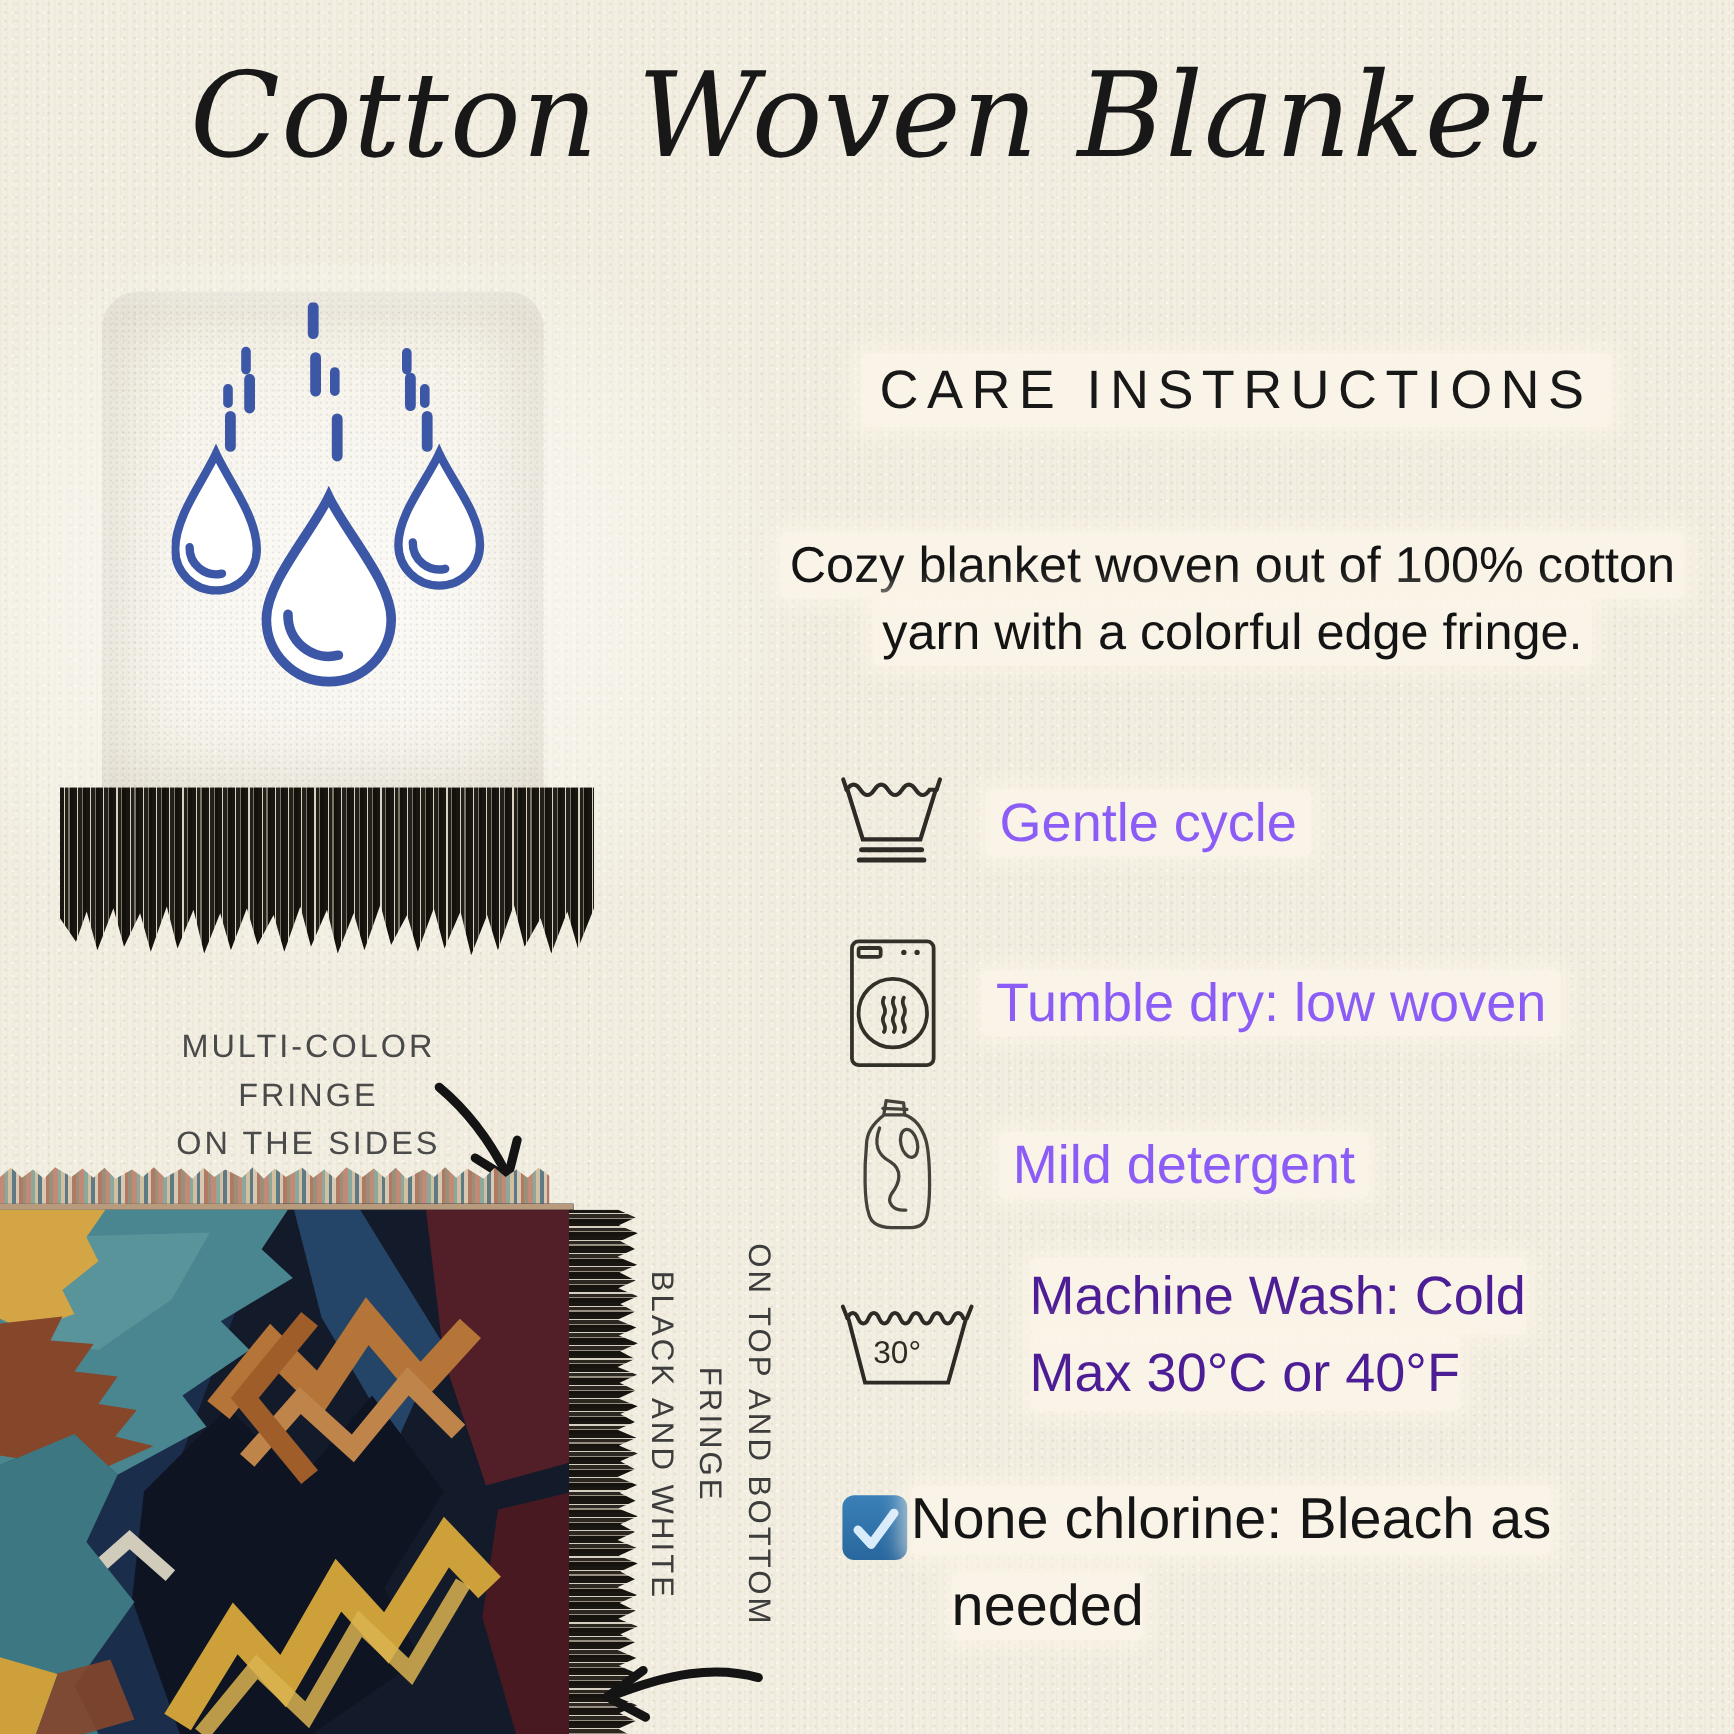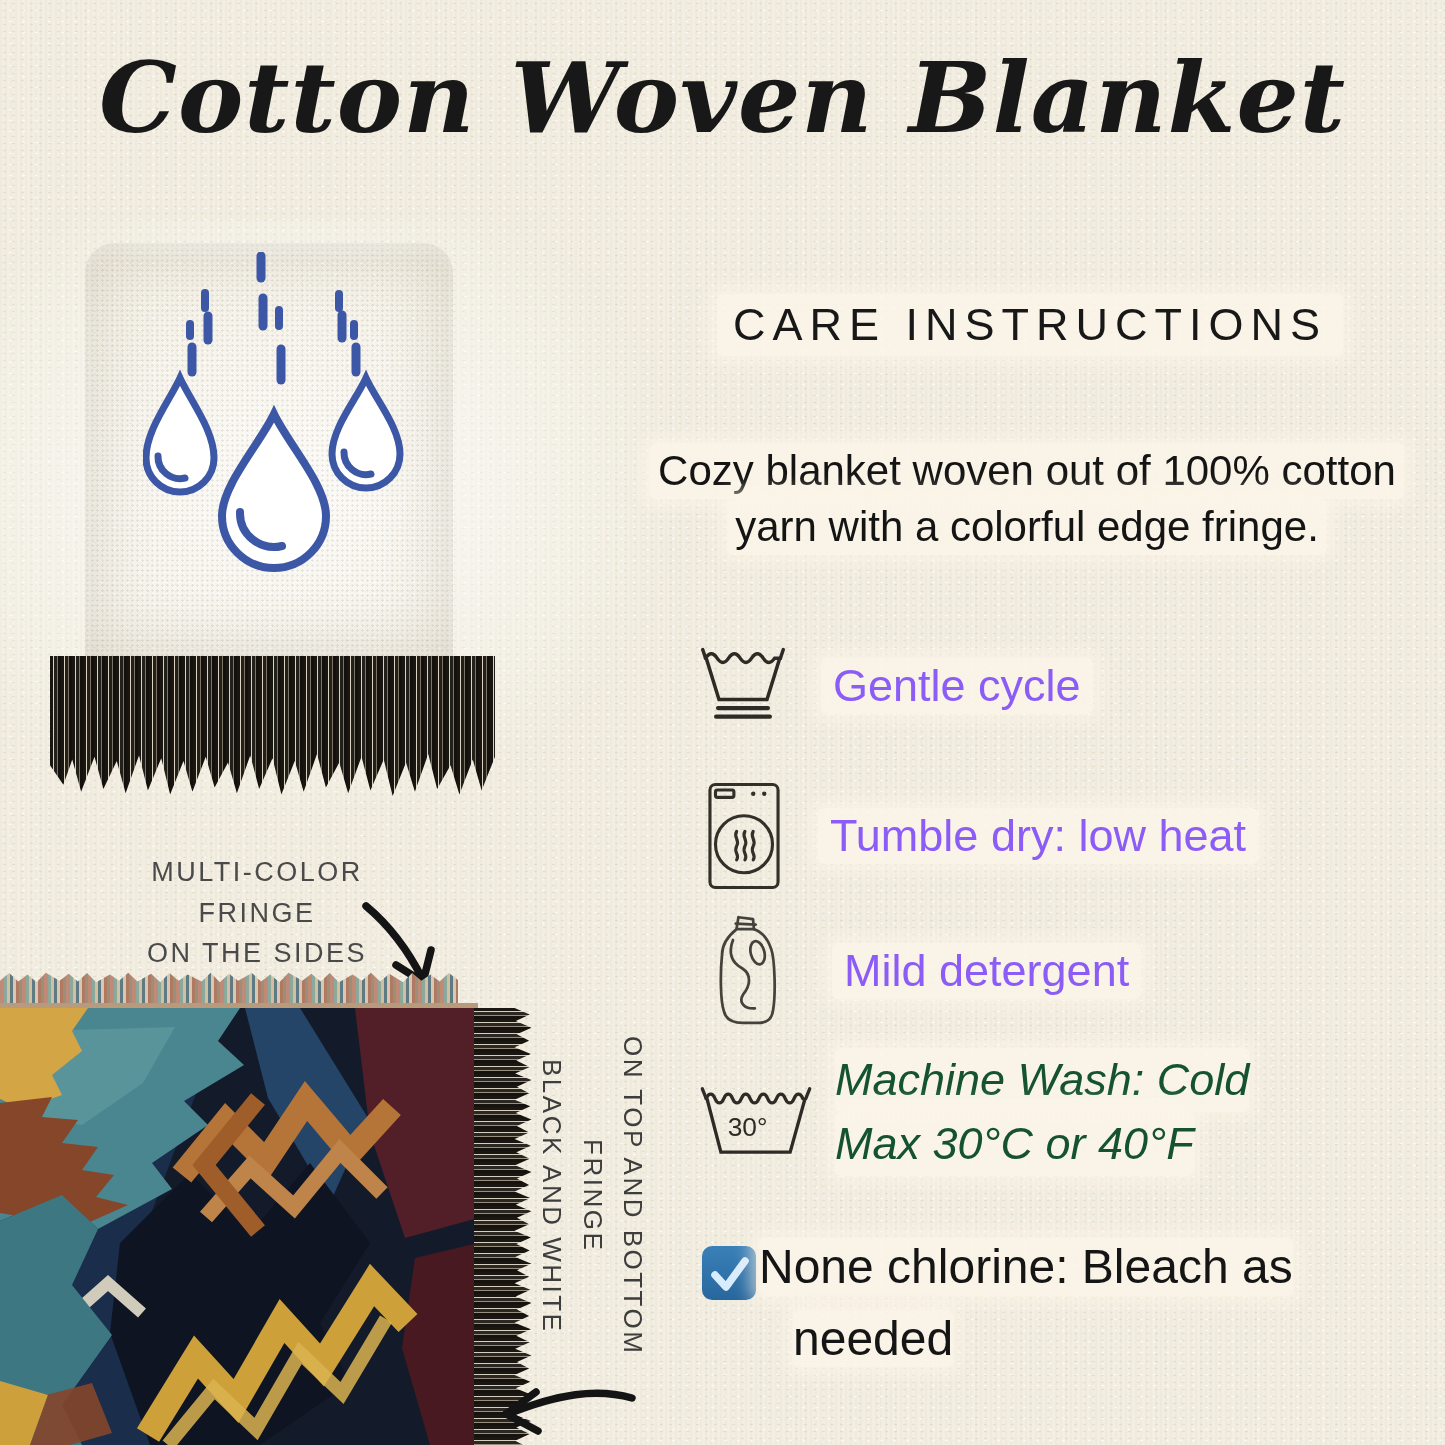--- a/index.html
+++ b/index.html
@@ -13,21 +13,21 @@
     content:""; position:absolute; inset:0; pointer-events:none;
     background-image:
       radial-gradient(rgba(176,163,138,0.20) 1px, transparent 1.4px),
       radial-gradient(rgba(255,255,255,0.65) 1px, transparent 1.4px),
       repeating-linear-gradient(90deg, rgba(205,196,175,0.10) 0 2px, rgba(255,255,255,0) 2px 5px);
     background-size: 9px 7px, 13px 11px, 100% 100%;
     background-position: 0 0, 4px 5px, 0 0;
   }
   .title {
     position:absolute; top:40px; left:0; width:100%; text-align:center;
-    font-family:"DejaVu Serif", serif; font-style:italic; font-weight:700;
+    font-family:"DejaVu Serif", serif; font-style:italic; font-weight:400;
     font-size:98px; color:#181818; letter-spacing:1px;
   }
   .photo-halo {
     position:absolute; left:0; top:220px; width:680px; height:600px;
     background:radial-gradient(ellipse at 42% 45%, rgba(255,255,255,0.8), rgba(255,255,255,0) 72%);
     pointer-events:none;
   }
   
   .blanket-body {
     position:absolute; left:85px; top:243px; width:368px; height:418px;
@@ -87,21 +87,21 @@
   .care-row .label { font-size:45px; color:#8b5cf6; }
   .care-row .label .hl { padding:2px 12px; }
   .row-1 { left:695px; top:640px; }
   .row-1 .label { margin-left:30px; }
   .row-2 { left:698px; top:776px; }
   .row-2 .label { margin-left:28px; }
   .row-3 { left:702px; top:912px; }
   .row-3 .label { margin-left:48px; }
   .row-4 { left:694px; top:1048px; align-items:flex-start; }
   .row-4 .icon-wrap { margin-top:32px; }
-  .row-4 .text-col { margin-left:17px; font-size:45px; line-height:1.42; color:#14532d;font-style:italic; }
+  .row-4 .text-col { margin-left:40px; font-size:45px; line-height:1.42; color:#4c1d95; }
   .row-5 { left:702px; top:1238px; align-items:flex-start; }
   .row-5 .checkbox { margin-top:8px; }
   .row-5 .text-col { margin-left:3px; font-size:48px; line-height:1.2; color:#151515; }
   .row-5 .line2 { margin-left:34px; margin-top:14px; }
   .checkbox {
     width:54px; height:54px; border-radius:10px; flex:0 0 auto;
     background:linear-gradient(180deg,#3a80b8,#28679d);
   }
   .checkbox svg { width:100%; height:100%; display:block; }
   .care-icon { flex:0 0 auto; }
@@ -232,21 +232,21 @@
           <path d="M42,56 c-4,7 4,9 0,16 c-4,7 4,9 0,15"></path>
           <path d="M51,56 c-4,7 4,9 0,16 c-4,7 4,9 0,15"></path>
           <path d="M60,56 c-4,7 4,9 0,16 c-4,7 4,9 0,15"></path>
         </g>
         <g fill="#33302a">
           <circle cx="60" cy="15" r="2.4"></circle>
           <circle cx="72" cy="15" r="2.4"></circle>
         </g>
       </svg>
     </span>
-    <span class="label"><span class="hl">Tumble dry: low heat</span></span>
+    <span class="label"><span class="hl">Tumble dry: low woven</span></span>
   </div>
 
   <div class="care-row row-3">
     <span class="care-icon">
       <svg width="82" height="118" viewBox="0 0 90 128">
         <g stroke="#45423c" fill="none" stroke-width="3" stroke-linecap="round" stroke-linejoin="round">
           <path d="M38,17 L40,5 L56,7 L57,18"></path>
           <path d="M37,12 L59,13"></path>
           <path d="M38,18 C28,26 22,34 22,46 C20,66 20,96 24,108 C26,117 33,121 45,121 L62,121 C72,121 77,116 78,107 C81,90 80,52 76,40 C72,28 66,21 57,18 Z"></path>
           <ellipse cx="61" cy="44" rx="7.5" ry="13" transform="rotate(-14 61 44)"></ellipse>

